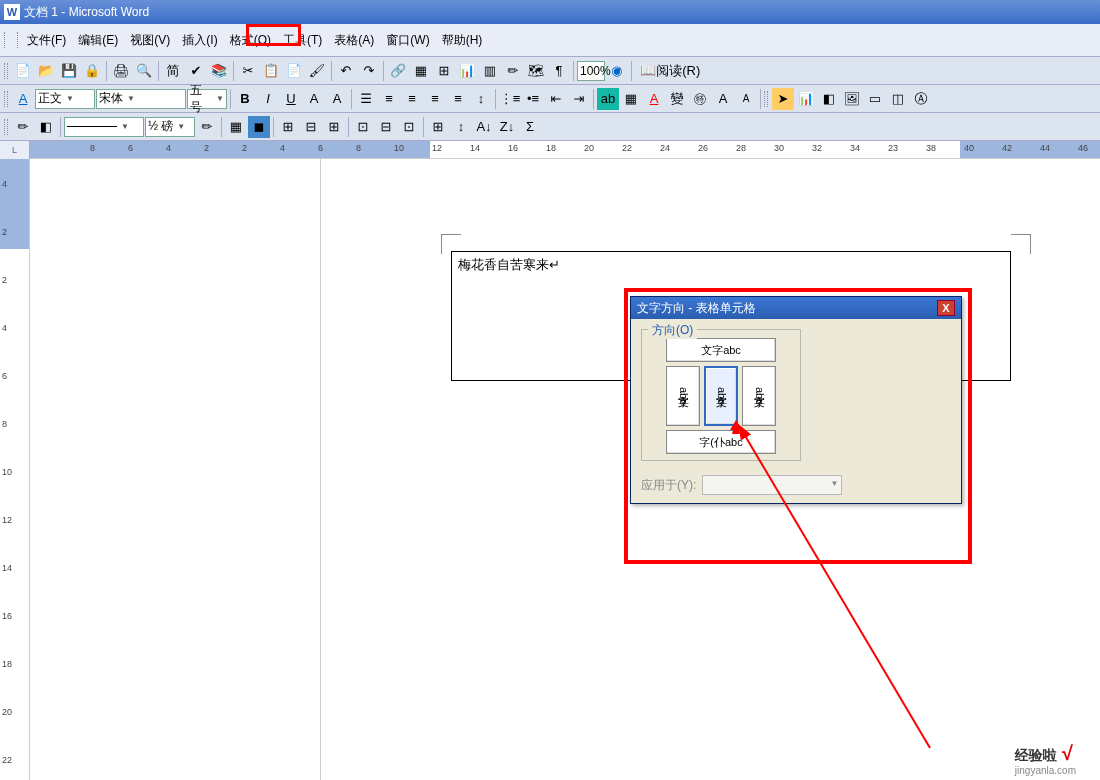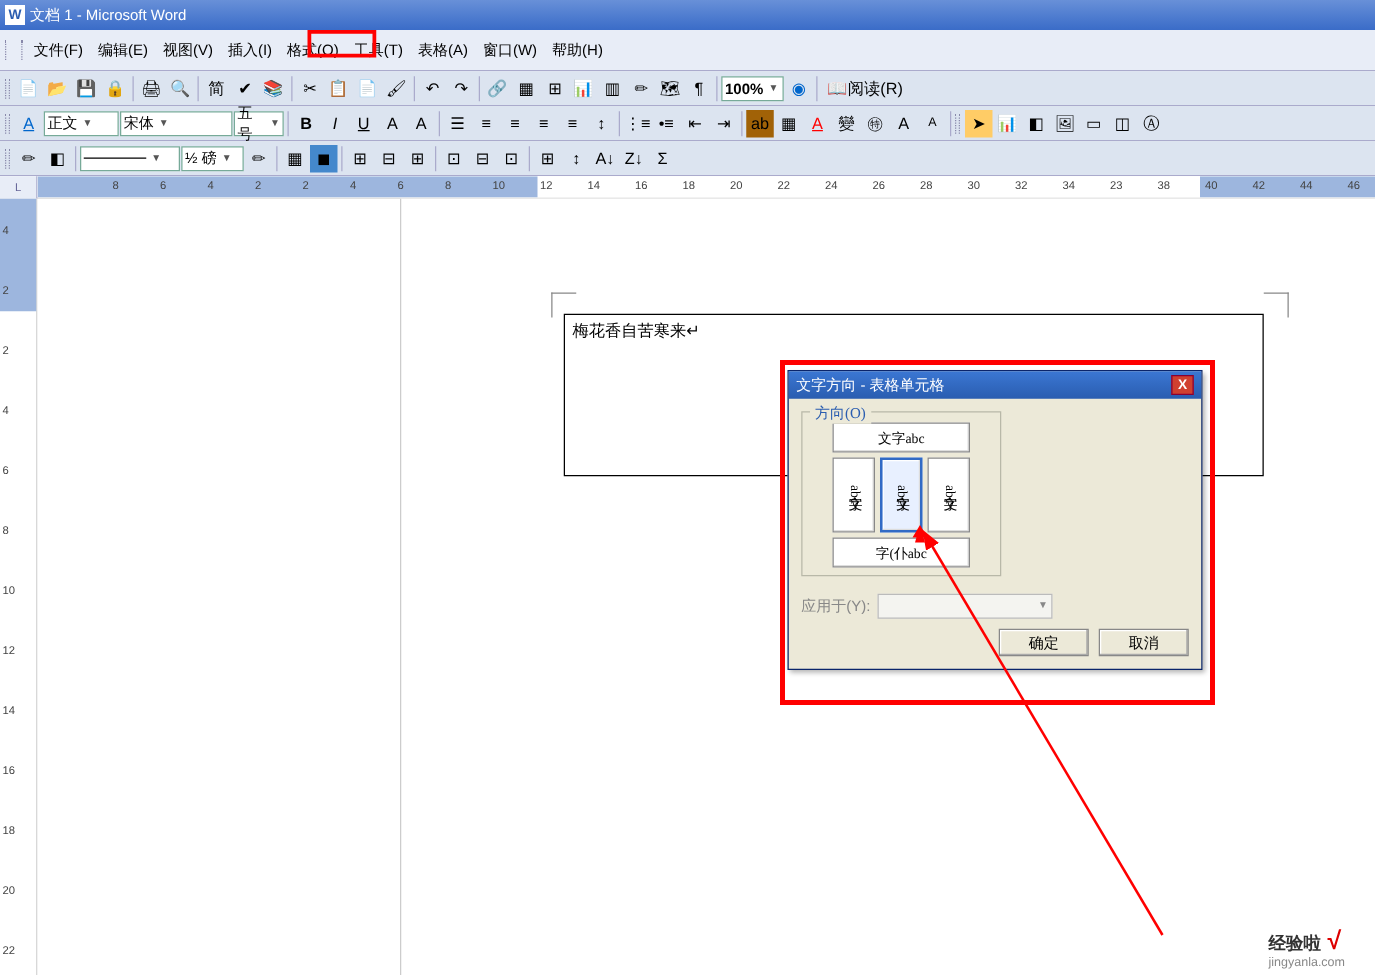--- a/index.html
+++ b/index.html
@@ -10,21 +10,21 @@
 
 .menubar { background: #e8edf7; height: 22px; display: flex; align-items: center; padding: 16px 4px; border-bottom: 1px solid #aac; }
 .menubar span { padding: 2px 6px; cursor: default; }
 .menubar .handle, .toolbar .handle { width: 4px; height: 16px; border-left: 1px dotted #88a; border-right: 1px dotted #88a; margin-right: 3px; }
 
 .toolbar { background: #dce4f0; height: 28px; display: flex; align-items: center; padding: 2px 4px; border-bottom: 1px solid #aac; gap: 1px; }
 .toolbar .btn { width: 22px; height: 22px; display: inline-flex; align-items: center; justify-content: center; border: 1px solid transparent; font-size: 13px; cursor: pointer; }
 .toolbar .sep { width: 1px; height: 20px; background: #aac; margin: 0 2px; }
 .toolbar .combo { height: 20px; background: #fff; border: 1px solid #7a9; display: inline-flex; align-items: center; padding: 0 2px; font-size: 12px; }
 .toolbar .combo .arrow { margin-left: 4px; font-size: 8px; color: #555; }
-.toolbar .zoom { width: 50px; font-weight: bold; }
+.toolbar .zoom { width: 28px; }
 .toolbar .style { width: 60px; }
 .toolbar .font { width: 90px; }
 .toolbar .size { width: 40px; }
 .toolbar .linew { width: 50px; }
 
 .ruler-area { display: flex; height: 18px; background: #fff; border-bottom: 1px solid #ccc; }
 .ruler-corner { width: 30px; height: 18px; background: #e8edf7; border-right: 1px solid #aac; display:flex; align-items:center; justify-content:center; font-size:9px; color:#669; }
 .hruler { flex: 1; background: #fff; position: relative; display: flex; align-items: center; font-size: 9px; color: #444; overflow: hidden; }
 .hruler .shade { position:absolute; top:0; bottom:0; background:#9db6de; }
 .hruler .tick { position:absolute; top:2px; }
@@ -40,21 +40,21 @@
 .corner-mark { position:absolute; width:20px; height:20px; }
 .cm-tl { left:120px; top:75px; border-left:1px solid #888; border-top:1px solid #888;}
 .cm-tr { left:690px; top:75px; border-right:1px solid #888; border-top:1px solid #888; width:20px;}
 
 .red-box-menu { position: absolute; left: 246px; top: 24px; width: 55px; height: 22px; border: 3px solid red; z-index: 50; pointer-events:none; }
 .red-box-dialog { position: absolute; left: 624px; top: 288px; width: 348px; height: 276px; border: 4px solid red; z-index: 50; pointer-events:none; }
 
 .dialog { position: absolute; left: 630px; top: 296px; width: 332px; background: #ece9d8; border: 1px solid #0a246a; box-shadow: 2px 2px 4px rgba(0,0,0,.3); z-index: 30; font-size:12px; }
 .dlg-title { background: linear-gradient(#3b77d3, #2a5db0); color:#fff; height:22px; display:flex; align-items:center; padding:0 6px; justify-content:space-between; }
 .dlg-close { width:18px; height:16px; background:#d04030; border:1px solid #803; color:#fff; display:flex; align-items:center; justify-content:center; font-size:11px; font-weight:bold; cursor:pointer; }
-.dlg-body { padding: 10px; display:flex; gap:10px;font-family:Liberation Serif, serif; }
+.dlg-body { padding: 10px; display:flex; gap:10px; }
 .fieldset { border:1px solid #b8b8a8; padding: 8px 6px 6px; position:relative; }
 .fieldset .legend { position:absolute; top:-8px; left:6px; background:#ece9d8; padding:0 4px; color:#2a5db0; }
 .orient-group { width: 160px; }
 .preview-group { width: 130px; }
 .orient-grid { display:flex; flex-direction:column; align-items:center; gap:4px; }
 .orient-row { display:flex; gap:4px; }
 .orient-btn { border:1px solid #888; background:#fff; display:flex; align-items:center; justify-content:center; font-size:11px; cursor:pointer; box-shadow: inset -1px -1px #ddd, inset 1px 1px #fff; }
 .ob-wide { width:110px; height:24px; }
 .ob-tall { width:34px; height:60px; writing-mode: vertical-rl; }
 .ob-sel { border:2px solid #316ac5; background:#e8f0ff; }
@@ -168,21 +168,21 @@
   <span class="btn">≡</span>
   <span class="btn">≡</span>
   <span class="btn">≡</span>
   <span class="btn">↕</span>
   <span class="sep"></span>
   <span class="btn">⋮≡</span>
   <span class="btn">•≡</span>
   <span class="btn">⇤</span>
   <span class="btn">⇥</span>
   <span class="sep"></span>
-  <span class="btn" style="background:#a16207">ab</span>
+  <span class="btn" style="background:#14b8a6">ab</span>
   <span class="btn">▦</span>
   <span class="btn" style="color:red">
       <u>A</u>
     </span>
   <span class="btn">變</span>
   <span class="btn">㊕</span>
   <span class="btn">A</span>
   <span class="btn" style="font-size:10px">A</span>
   <span class="sep"></span>
   <span class="handle"></span>
@@ -319,24 +319,20 @@
           </div>
       </div>
     </div>
   </div>
   <div class="apply-row">
     <span>应用于(Y):</span>
     <span class="combo">
         <span class="arrow" style="float:right;margin:3px 3px 0 0;font-size:8px">▼</span>
       </span>
   </div>
-  <div class="dlg-buttons">
-    <button>确定</button>
-    <button>取消</button>
-  </div>
 </div>
 
 <div class="red-box-menu"></div>
 <div class="red-box-dialog"></div>
 <svg class="arrow" width="1100" height="780" style="left:0;top:0">
   <defs>
       <marker id="ah" markerWidth="10" markerHeight="10" refX="2" refY="3" orient="auto">
         <path d="M0,0 L0,6 L8,3 z" fill="red"></path>
       </marker>
     </defs>

